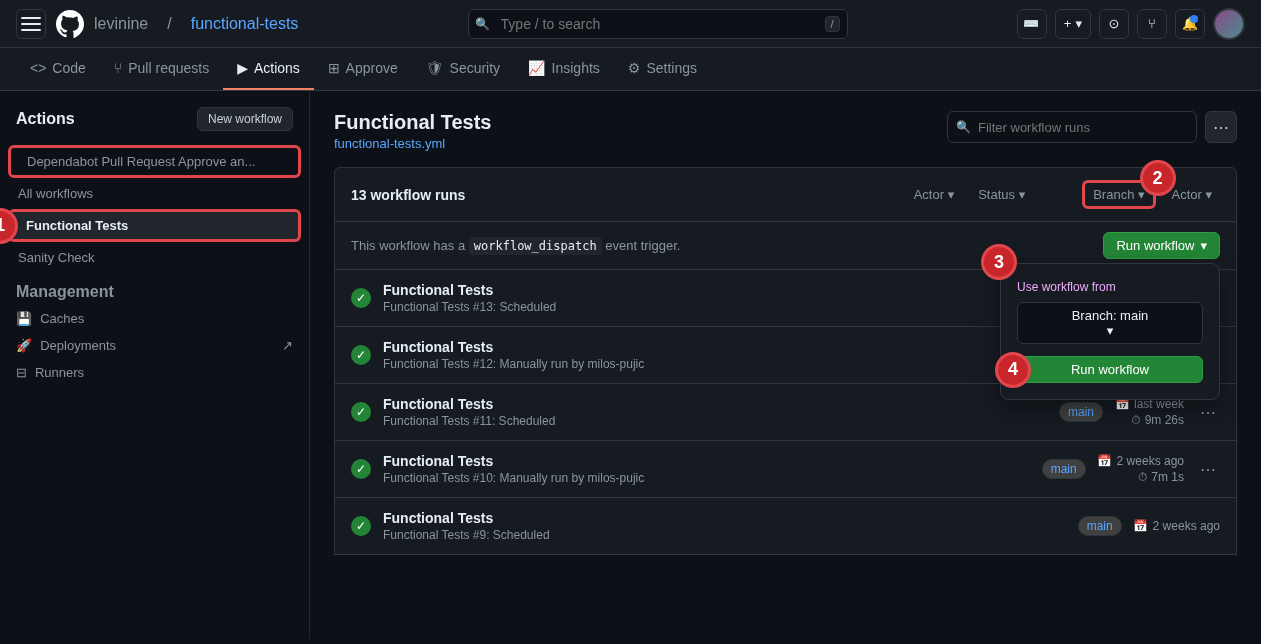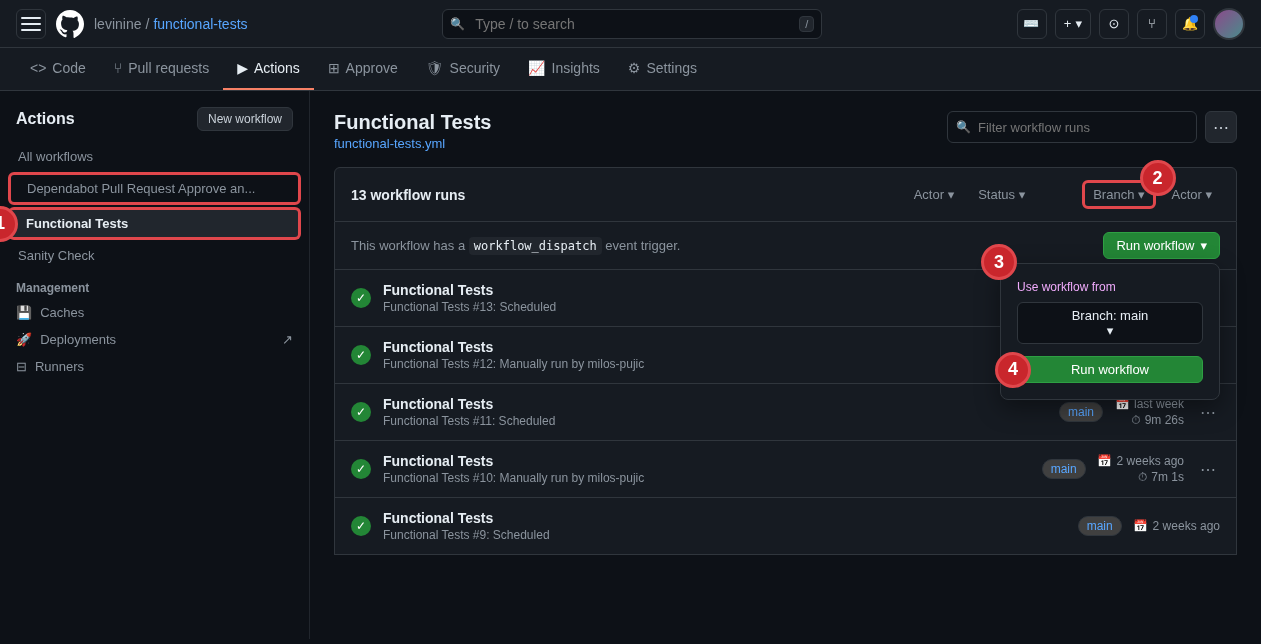--- a/index.html
+++ b/index.html
@@ -40,22 +40,22 @@
       background: #e6edf3;
       border-radius: 1px;
     }
     .github-logo {
       width: 32px;
       height: 32px;
     }
     .repo-path {
       display: flex;
       align-items: center;
-      gap: 4px;
-      font-size: 14px;
+      gap: 19px;
+      font-size: 16px;
       color: #e6edf3;
       text-align: center;
     }
     .repo-path .separator { color: #8b949e; }
     .repo-path a { color: #58a6ff; text-decoration: none; }
     .search-bar {
       flex: 1;
       max-width: 380px;
       margin: 0 auto;
     }
@@ -191,21 +191,21 @@
       border-radius: 0 6px 6px 0;
     }
     .sidebar-item.active {
       color: #e6edf3;
       font-weight: 600;
       background: #21262d;
       border-left: 2px solid #f78166;
     }
     .sidebar-section-label {
       padding: 12px 16px 4px;
-      font-size: 12px;
+      font-size: 16px;
       color: #8b949e;
       font-weight: 600;
       text-transform: none;
     }
     .sidebar-mgmt-item {
       display: flex;
       align-items: center;
       gap: 8px;
       padding: 6px 16px;
       cursor: pointer;
@@ -572,26 +572,26 @@
   </a>
 </div>
 
 <div class="main-layout">
 
   <div class="sidebar">
     <div class="sidebar-header">
       <span class="sidebar-title">Actions</span>
       <button class="btn-new-workflow">New workflow</button>
     </div>
+    <div class="sidebar-item red-outline" style="margin: 2px 8px;">
+      <span>Dependabot Pull Request Approve an...</span>
+    </div>
+
     <div class="sidebar-item">
       <span>All workflows</span>
-    </div>
-
-    <div class="sidebar-item red-outline" style="margin: 2px 8px;">
-      <span>Dependabot Pull Request Approve an...</span>
     </div>
     <div style="position:relative; display:flex; align-items:center; margin: 2px 0;">
       <div class="sidebar-item active red-outline" style="flex:1; margin: 0 8px;">
         <span>Functional Tests</span>
       </div>
       <div style="position:absolute; left:-18px; top:50%; transform:translateY(-50%);">
         <div class="annotation-circle">1</div>
       </div>
     </div>
     <div class="sidebar-item">

